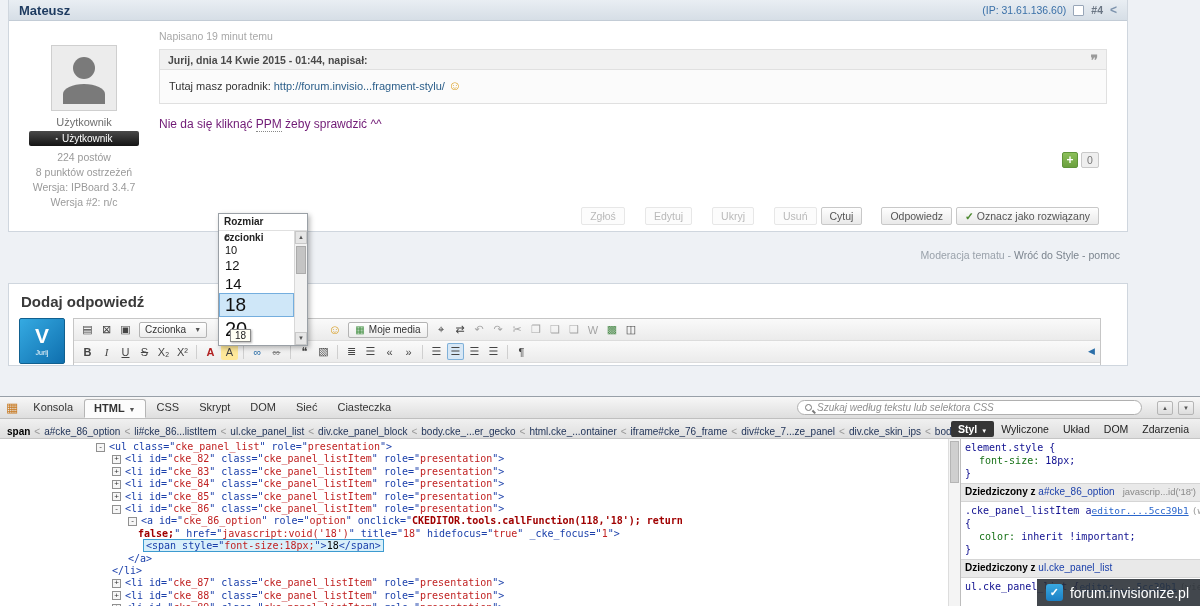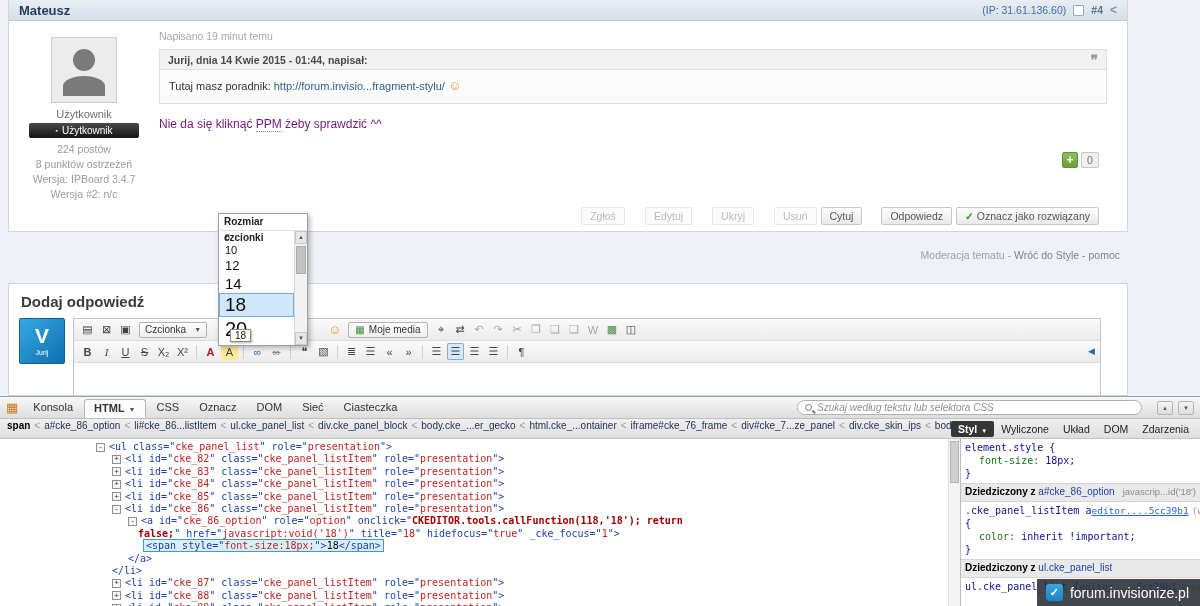--- a/index.html
+++ b/index.html
@@ -10,21 +10,21 @@
   
   .post { position:absolute; left:8px; top:0; width:1120px; height:232px; background:#fff; border:1px solid #cfd6de; border-top:none; }
   .post-header { height:21px; background:linear-gradient(#e9eef3,#d6dee6); border-bottom:1px solid #c3ccd6; display:flex; align-items:center; padding:0 10px; }
   .post-author { font-size:13px; font-weight:bold; color:#1d3a5f; }
   .ph-right { margin-left:auto; display:flex; align-items:center; gap:7px; }
   .post-ip { font-size:10.5px; color:#3a70a8; }
   .cbx { width:11px; height:11px; border:1px solid #98a6b8; background:#fff; border-radius:1px; display:inline-block; }
   .post-num { font-size:10.5px; color:#6b7684; font-weight:bold; }
   .share-ic { font-size:12px; color:#7d93ad; font-weight:bold; }
   .post-body { position:relative; height:180px; }
-  .p-sidebar { position:absolute; left:0; top:4px; width:150px; text-align:center; padding-top:12px; }
+  .p-sidebar { position:absolute; left:0; top:12px; width:150px; text-align:center; padding-top:12px; }
   .avatar { width:66px; height:66px; margin:0 auto; background:#ececec; border:1px solid #cfcfcf; position:relative; overflow:hidden; }
   .avatar .head { position:absolute; left:21px; top:11px; width:22px; height:22px; border-radius:50%; background:#7a7a7a; }
   .avatar .torso { position:absolute; left:11px; bottom:6px; width:42px; height:20px; border-radius:50% 50% 0 0; background:#7a7a7a; }
   .grp-title { font-size:11px; color:#6f6f6f; margin-top:5px; }
   .badge { width:110px; margin:3px auto 4px; height:15px; line-height:15px; background:linear-gradient(#4a4a4a,#141414); color:#fff; font-size:10px; border-radius:2px; display:flex; align-items:center; justify-content:center; gap:4px; }
   .badge .bic { font-size:7px; color:#d9d9d9; }
   .side-line { font-size:10.5px; color:#9a9a9a; line-height:15px; }
   .p-content { margin-left:150px; padding:9px 28px 0 0; }
   .posted-time { font-size:10.5px; color:#a8a8a8; }
   .quote { margin-top:7px; border:1px solid #e0e0e0; background:#fbfbfb; width:948px; }
@@ -41,21 +41,21 @@
   .post-footer { position:absolute; left:0; right:0; bottom:0; height:31px; display:flex; align-items:center; justify-content:flex-end; gap:4px; padding-right:28px; }
   .pbtn { height:18px; line-height:16px; padding:0 8px; border:1px solid #c8c8c8; border-radius:2px; background:linear-gradient(#fefefe,#e9e9e9); font-size:10.5px; color:#555; white-space:nowrap; }
   .pbtn.muted { border-color:#e7e7e7; background:#fcfcfc; color:#b9b9b9; }
   .pbtn.solved .chk { color:#4c8a2f; font-weight:bold; margin-right:3px; }
 
   
   .mod-row { position:absolute; top:249px; right:80px; font-size:10.5px; color:#9aa2ab; }
   .mod-row .mlink { color:#7c858f; }
 
   
-  .reply-panel { position:absolute; left:8px; top:283px; width:1120px; height:113px; background:#fff; border:1px solid #cfd6de; overflow:hidden; }
+  .reply-panel { position:absolute; left:8px; top:283px; width:1120px; height:83px; background:#fff; border:1px solid #cfd6de; overflow:hidden; }
   .reply-title { font-size:15px; font-weight:bold; color:#3a3a3a; padding:9px 0 0 12px; }
   .reply-avatar { position:absolute; left:10px; top:34px; width:46px; height:46px; border:1px solid #11608f; border-radius:2px; background:linear-gradient(135deg,#35aae2,#0f6fae); color:#fff; text-align:center; }
   .reply-avatar .v { font-size:21px; font-weight:bold; line-height:34px; display:block; }
   .reply-avatar .nm { font-size:7px; display:block; margin-top:-4px; }
   .editor { position:absolute; left:64px; top:34px; right:26px; height:180px; border:1px solid #c6c6c6; background:#fff; }
   .tb-row { height:22px; display:flex; align-items:center; gap:2px; padding:0 5px; background:linear-gradient(#fafafa,#ebebeb); border-bottom:1px solid #dcdcdc; position:relative; }
   .tbtn { min-width:17px; height:17px; padding:0 2px; display:inline-flex; align-items:center; justify-content:center; font-size:11px; color:#444; border-radius:2px; }
   .tbtn.muted { opacity:.45; }
   .tbtn.sel { background:#d7e7f5; box-shadow:inset 0 0 0 1px #7fb0d8; }
   .tbtn.b { font-weight:bold; }
@@ -96,21 +96,21 @@
   .dt-tab { padding:2px 9px 3px; font-size:11px; color:#333; border-radius:3px 3px 0 0; white-space:nowrap; }
   .dt-tab.active { background:#fcfcfc; border:1px solid #b5b5b5; border-bottom-color:#fcfcfc; font-weight:bold; margin-bottom:-1px; }
   .dt-tab .car { font-size:7px; color:#555; margin-left:4px; }
   .dt-spacer { flex:1; }
   .dt-search { width:345px; height:15px; border:1px solid #b0b0b0; border-radius:9px; background:#fff; display:flex; align-items:center; padding:0 7px; gap:5px; margin-right:10px; }
   .mag { width:7px; height:7px; border:1.5px solid #777; border-radius:50%; position:relative; flex:none; }
   .mag::after { content:""; position:absolute; width:4px; height:1.5px; background:#777; left:6px; top:6px; transform:rotate(45deg); }
   .dt-search input { border:none; outline:none; flex:1; font-size:10px; font-family:"Liberation Sans",sans-serif; color:#333; background:transparent; }
   .dt-search input::placeholder { color:#8f8f8f; font-style:italic; }
   .winbtn { width:16px; height:14px; border:1px solid #b5b5b5; background:linear-gradient(#f5f5f5,#ddd); border-radius:2px; font-size:6px; color:#555; display:flex; align-items:center; justify-content:center; margin-left:3px; }
-  .dt-crumbbar { height:20px; display:flex; align-items:flex-start; padding:0 4px; background:linear-gradient(#f0f0f0,#dedede); border-bottom:1px solid #c5c5c5; flex:none; position:relative; }
+  .dt-crumbbar { height:20px; display:flex; align-items:flex-end; padding:0 4px; background:linear-gradient(#f0f0f0,#dedede); border-bottom:1px solid #c5c5c5; flex:none; position:relative; }
   .crumbs { display:flex; align-items:center; overflow:hidden; width:952px; }
   .crumb { font-size:10px; color:#1c2f55; padding:1px 3px; white-space:nowrap; }
   .crumb.first { font-weight:bold; color:#000; }
   .crumb-sep { color:#999; font-size:10px; margin:0 1px; }
   .side-tabs { position:absolute; right:4px; top:0; height:20px; display:flex; align-items:center; }
   .stab { font-size:10.5px; color:#222; padding:2px 7px; white-space:nowrap; }
   .stab.active { background:#353535; color:#fff; font-weight:bold; border-radius:2px; }
   .stab .car { font-size:6px; margin-left:4px; }
   .dt-main { flex:1; display:flex; overflow:hidden; }
   .tree { flex:1; overflow:hidden; padding-top:2px; font-family:"DejaVu Sans Mono",monospace; font-size:10px; line-height:12.4px; }
@@ -304,21 +304,21 @@
   </div>
   <div class="tooltip18">18</div>
 
   <div class="devtools">
     <div class="dt-tabbar">
       <span class="panel-ic">▦</span>
       <span style="display:flex;align-items:center;gap:2px;">
           <span class="dt-tab">Konsola</span>
           <span class="dt-tab active">HTML<span class="car">▼</span></span>
           <span class="dt-tab">CSS</span>
-          <span class="dt-tab">Oznacz</span>
+          <span class="dt-tab">Skrypt</span>
           <span class="dt-tab">DOM</span>
           <span class="dt-tab">Sieć</span>
           <span class="dt-tab">Ciasteczka</span>
         </span>
       <span class="dt-spacer"></span>
       <span class="dt-search">
         <span class="mag"></span>
         <input type="text" placeholder="Szukaj według tekstu lub selektora CSS" style="">
       </span>
       <span class="winbtn">▲</span>

